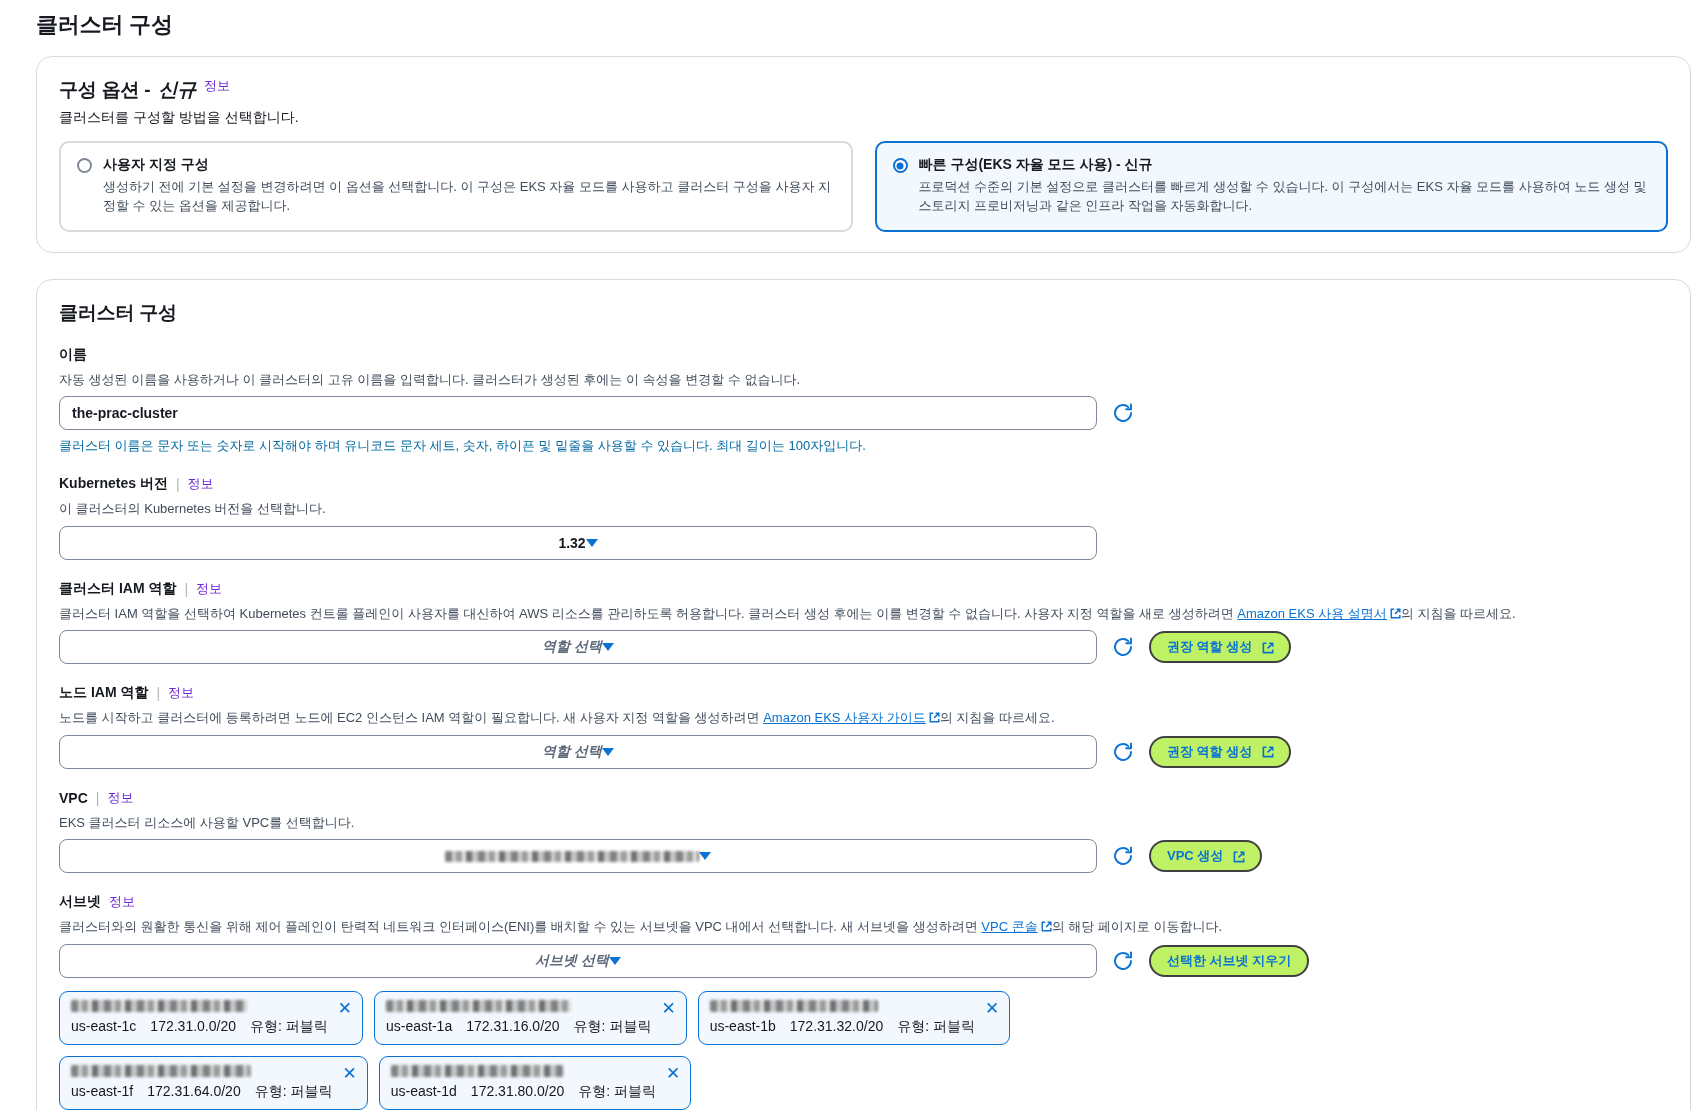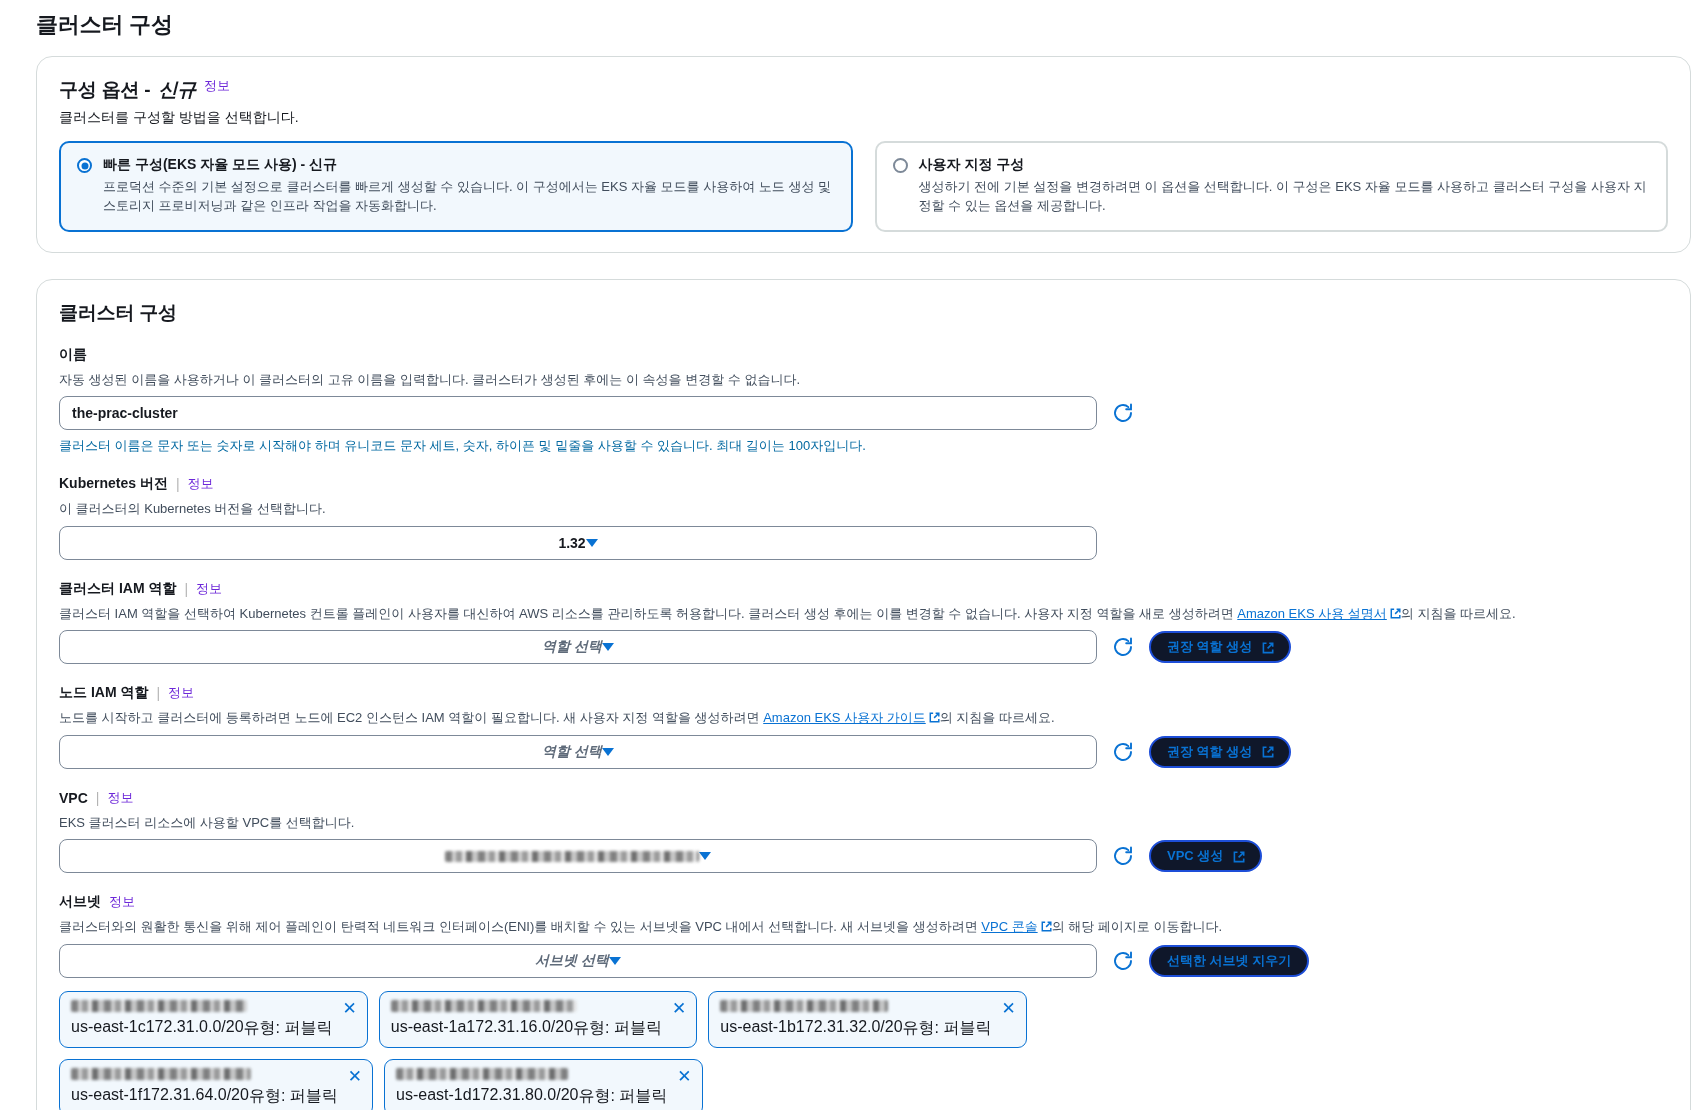--- a/index.html
+++ b/index.html
@@ -96,22 +96,22 @@
            border-right: 6px solid transparent; border-top: 8px solid #0972d3; }
 
   .refresh-btn {
     width: 28px; height: 28px; border-radius: 50%;
     display: flex; align-items: center; justify-content: center;
     cursor: pointer; flex: 0 0 auto;
   }
   .refresh-btn svg { display: block; }
 
   .btn-outline {
-    height: 32px; border: 2px solid #1d4ed8; border-radius: 18px;
-    color: #0972d3; font-size: 13px; font-weight: 700; background: #0f172a;
+    height: 32px; border: 2px solid #404040; border-radius: 18px;
+    color: #0972d3; font-size: 13px; font-weight: 700; background: #bef264;
     display: inline-flex; align-items: center; gap: 7px;
     padding: 0 16px; cursor: pointer; white-space: nowrap;
   }
 
   
   .redacted {
     display: inline-block; height: 11px; border-radius: 2px;
     background: repeating-linear-gradient(90deg,
       #6b6b6b 0 7px, #c9c9c9 7px 11px, #8a8a8a 11px 17px,
       #e2e2e2 17px 21px, #555 21px 27px, #bdbdbd 27px 33px);
@@ -120,21 +120,21 @@
 
   
   .chips { display: flex; flex-wrap: wrap; gap: 11px; margin-top: 13px; max-width: 1070px; }
   .chip {
     border: 1px solid #0972d3; border-radius: 9px; background: #f2f8fd;
     padding: 7px 10px 8px 11px; min-width: 256px;
     display: flex; gap: 10px; align-items: flex-start;
   }
   .chip-body { flex: 1 1 auto; }
   .chip-id { height: 12px; margin: 1px 0 6px 0; }
-  .chip-meta { font-size: 16px; color: #16191f; display: flex; }
+  .chip-meta { font-size: 14px; color: #16191f; display: flex; gap: 14px; }
   .chip-x {
     color: #0972d3; font-size: 17px; line-height: 1; cursor: pointer;
     flex: 0 0 auto; margin-top: 1px; font-weight: 400;
   }
 
   
   .expando {
     border-top: 1px solid #e9ebed; background: #fafafa;
     border-radius: 0 0 15px 15px;
     padding: 15px 22px; display: flex; align-items: center; gap: 9px;
@@ -152,33 +152,33 @@
     <div class="card-inner">
       <div class="section-title">
         <span>구성 옵션 -</span>
         <span class="new">신규</span>
         <span class="info-link">정보</span>
       </div>
       <div class="section-desc">클러스터를 구성할 방법을 선택합니다.</div>
 
       <div class="tiles">
 
+        <div class="tile">
+          <span class="radio"></span>
+          <span class="tile-body">
+            <span class="tile-label" style="display:block">사용자 지정 구성</span>
+            <span class="tile-desc" style="display:block">생성하기 전에 기본 설정을 변경하려면 이 옵션을 선택합니다. 이 구성은 EKS 자율 모드를 사용하고 클러스터 구성을 사용자 지정할 수 있는 옵션을 제공합니다.</span>
+          </span>
+        </div>
+
         <div class="tile selected">
           <span class="radio"></span>
           <span class="tile-body">
             <span class="tile-label" style="display:block">빠른 구성(EKS 자율 모드 사용) - 신규</span>
             <span class="tile-desc" style="display:block">프로덕션 수준의 기본 설정으로 클러스터를 빠르게 생성할 수 있습니다. 이 구성에서는 EKS 자율 모드를 사용하여 노드 생성 및 스토리지 프로비저닝과 같은 인프라 작업을 자동화합니다.</span>
-          </span>
-        </div>
-
-        <div class="tile">
-          <span class="radio"></span>
-          <span class="tile-body">
-            <span class="tile-label" style="display:block">사용자 지정 구성</span>
-            <span class="tile-desc" style="display:block">생성하기 전에 기본 설정을 변경하려면 이 옵션을 선택합니다. 이 구성은 EKS 자율 모드를 사용하고 클러스터 구성을 사용자 지정할 수 있는 옵션을 제공합니다.</span>
           </span>
         </div>
 
       </div>
     </div>
   </div>
 
   <div class="card">
     <div class="card-inner">
       <div class="section-title">

